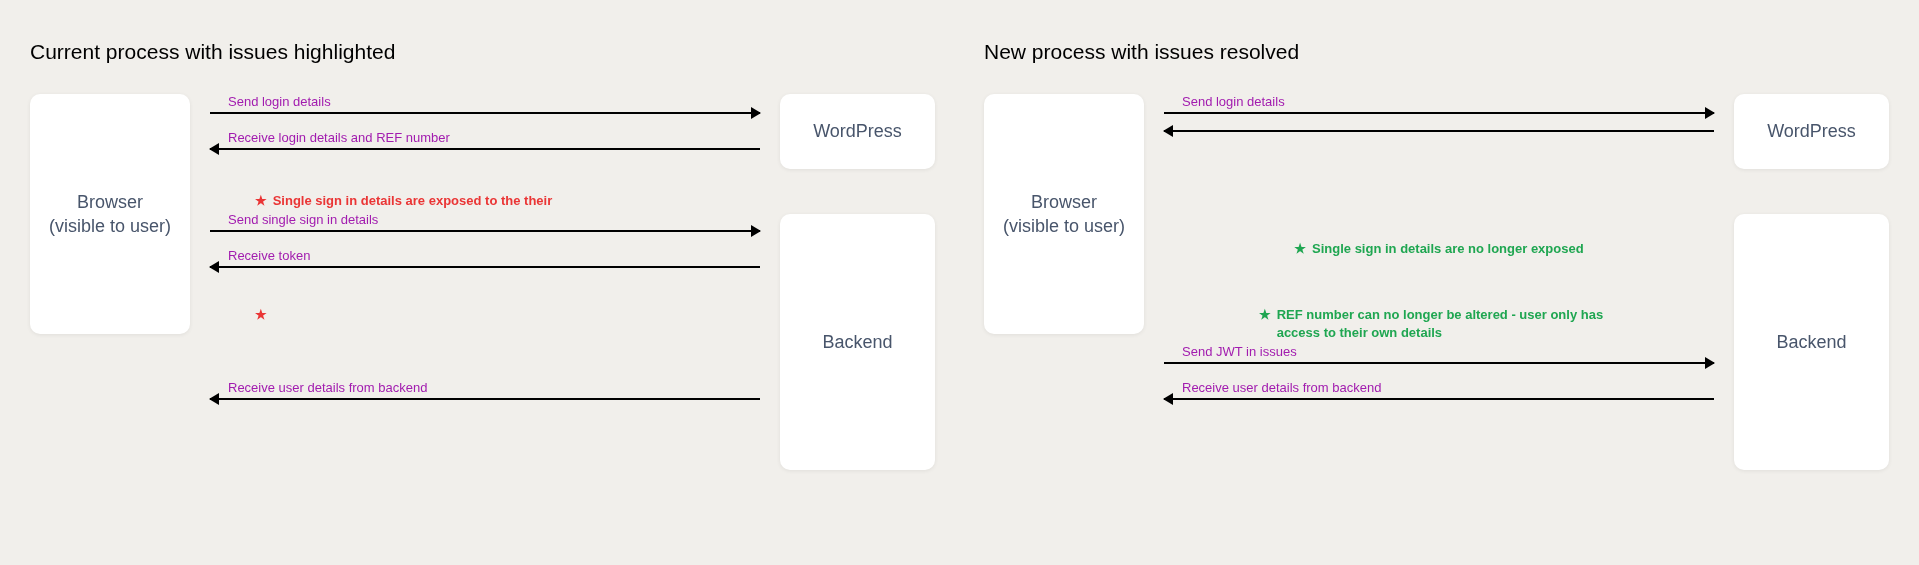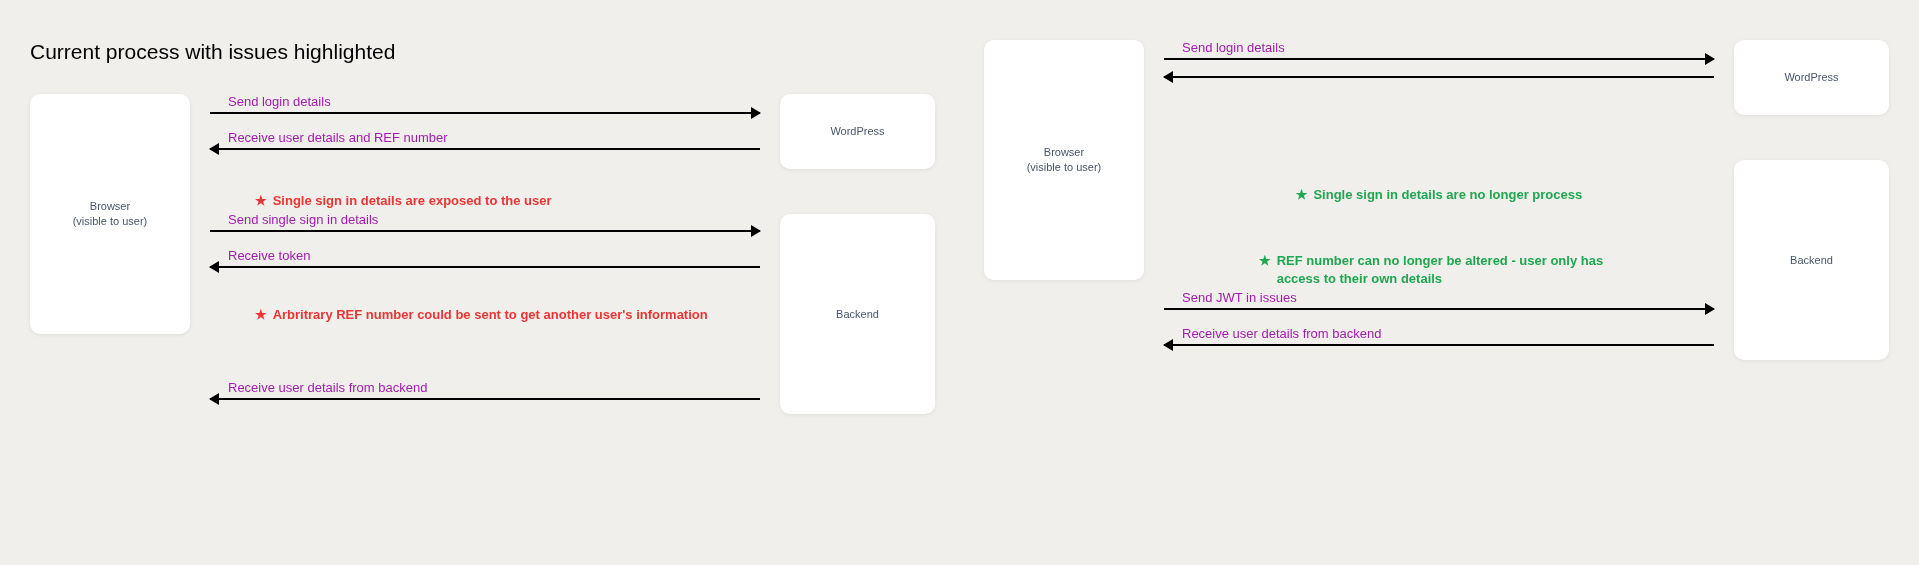--- a/index.html
+++ b/index.html
@@ -30,42 +30,42 @@
   }
   .box {
     position: absolute;
     background: #fff;
     border-radius: 10px;
     box-shadow: 0 1px 4px rgba(0,0,0,0.07);
     display: flex;
     align-items: center;
     justify-content: center;
     text-align: center;
-    font-size: 11px;
+    font-size: 18px;
     color: #48556b;
     line-height: 1.35;
   }
   .browser-box {
     left: 0;
     top: 0;
     width: 160px;
     height: 240px;
     flex-direction: column;
   }
   .wordpress-box {
     right: 0;
     top: 0;
     width: 155px;
     height: 75px;
   }
   .backend-box {
     right: 0;
     top: 120px;
     width: 155px;
-    height: 200px;
+    height: 256px;
   }
   .arrows {
     position: absolute;
     left: 170px;
     right: 165px;
     top: 0;
     bottom: 0;
   }
   .arow {
     position: absolute;
@@ -144,58 +144,58 @@
       </div>
 
       <div class="arrows">
 
         <div class="arow" style="top:0px">
           <div class="albl">Send login details</div>
           <div class="line right"></div>
         </div>
 
         <div class="arow" style="top:36px">
-          <div class="albl">Receive user details and REF number</div>
+          <div class="albl">Receive login details and REF number</div>
           <div class="line left"></div>
         </div>
 
         <div class="noteblock" style="top:98px">
           <div class="note red">
             <span class="star">★</span>
-            <span>Single sign in details are exposed to the user</span>
+            <span>Single sign in details are exposed to the their</span>
           </div>
         </div>
 
         <div class="arow" style="top:154px">
           <div class="albl">Receive token</div>
           <div class="line left"></div>
         </div>
 
         <div class="arow" style="top:118px">
           <div class="albl">Send single sign in details</div>
           <div class="line right"></div>
         </div>
 
         <div class="noteblock" style="top:212px">
           <div class="note red">
             <span class="star">★</span>
-            <span>Arbritrary REF number could be sent to get another user's information</span>
           </div>
         </div>
 
 
         <div class="arow" style="top:286px">
           <div class="albl">Receive user details from backend</div>
           <div class="line left"></div>
         </div>
       </div>
     </div>
   </div>
 
   <div class="col">
+    <div class="title">New process with issues resolved</div>
     <div class="stage">
       <div class="box browser-box">
         <span style="white-space:pre-line">Browser
 (visible to user)</span>
       </div>
       <div class="box wordpress-box">
         <span>WordPress</span>
       </div>
       <div class="box backend-box">
         <span>Backend</span>
@@ -208,21 +208,21 @@
           <div class="line right"></div>
         </div>
 
         <div class="arow" style="top:36px">
           <div class="line left"></div>
         </div>
 
         <div class="noteblock center" style="top:146px">
           <div class="note green">
             <span class="star">★</span>
-            <span>Single sign in details are no longer process</span>
+            <span>Single sign in details are no longer exposed</span>
           </div>
         </div>
 
         <div class="noteblock center" style="top:212px">
           <div class="note green">
             <span class="star">★</span>
             <span>REF number can no longer be altered - user only has access to their own details</span>
           </div>
         </div>
 

